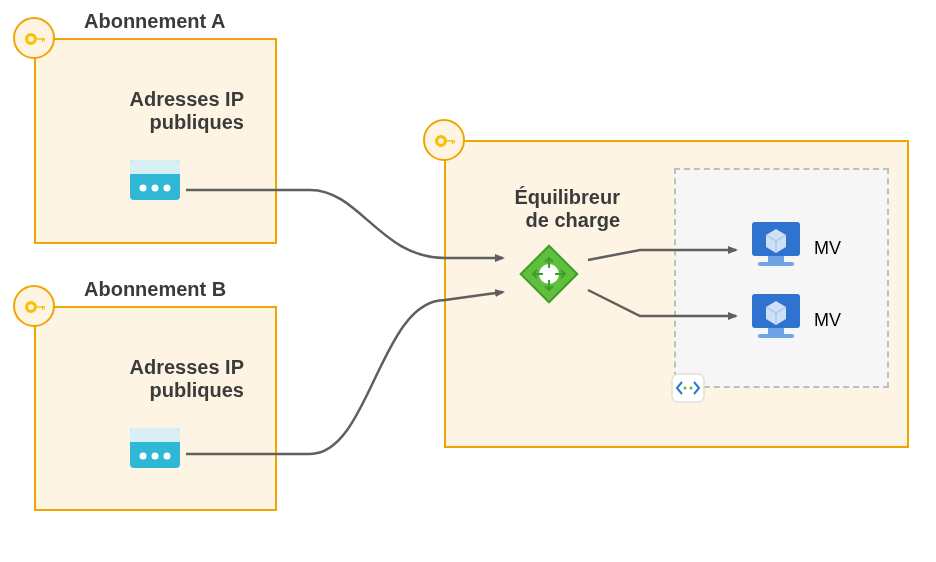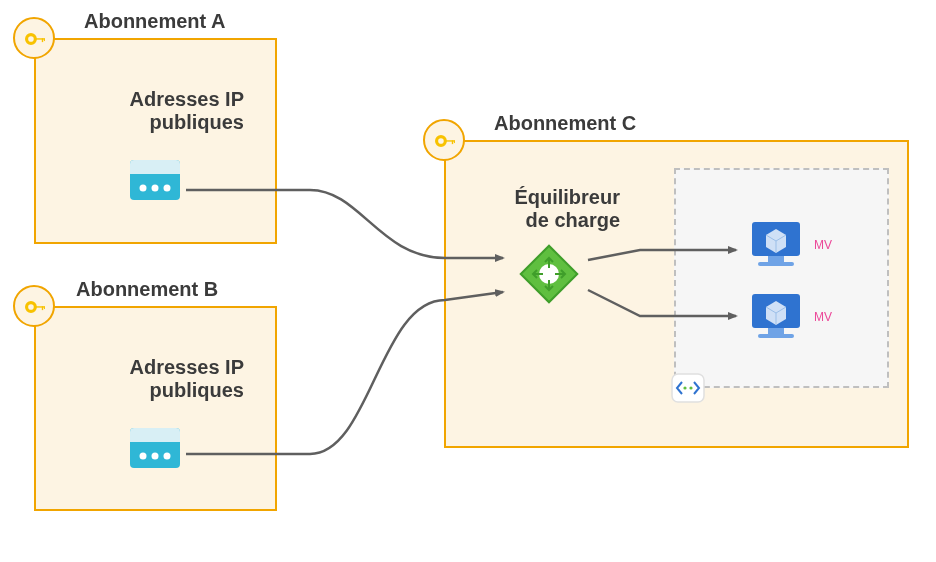--- a/index.html
+++ b/index.html
@@ -30,22 +30,22 @@
     color: #3b3b3b;
   }
   .inner-label {
     position: absolute;
     font-weight: 700;
     font-size: 20px;
     text-align: right;
   }
   .small-label {
     position: absolute;
-    font-size: 12px;
-    color: #ec4899;
+    font-size: 18px;
+    color: #000000;
   }
   .vnet-box {
     position: absolute;
     border: 2px dashed #bfbfbf;
     background: #f6f6f6;
     box-sizing: border-box;
   }
   .vnet-label {
     position: absolute;
     font-size: 18px;
@@ -62,26 +62,25 @@
 </head>
 <body>
 <div class="stage">
 
 <div class="box" style="left:34px; top:38px; width:243px; height:206px;"></div>
 <div class="box-title" style="left:84px; top:10px;">Abonnement A</div>
 <div class="inner-label" style="left:64px; top:88px; width:180px; white-space:pre-line;">Adresses IP
 publiques</div>
 
 <div class="box" style="left:34px; top:306px; width:243px; height:205px;"></div>
-<div class="box-title" style="left:76px; top:278px;">Abonnement B</div>
+<div class="box-title" style="left:84px; top:278px;">Abonnement B</div>
 <div class="inner-label" style="left:64px; top:356px; width:180px; white-space:pre-line;">Adresses IP
 publiques</div>
 
 <div class="box" style="left:444px; top:140px; width:465px; height:308px;"></div>
-<div class="box-title" style="left:494px; top:112px;">Abonnement C</div>
 <div class="inner-label" style="left:480px; top:186px; width:140px; white-space:pre-line;">Équilibreur
 de charge</div>
 
 <div class="vnet-box" style="left:674px; top:168px; width:215px; height:220px;"></div>
 
 <div class="small-label" style="left:814px; top:238px;">MV</div>
 <div class="small-label" style="left:814px; top:310px;">MV</div>
 
 <svg class="overlay" viewBox="0 0 936 562">
   <defs>

